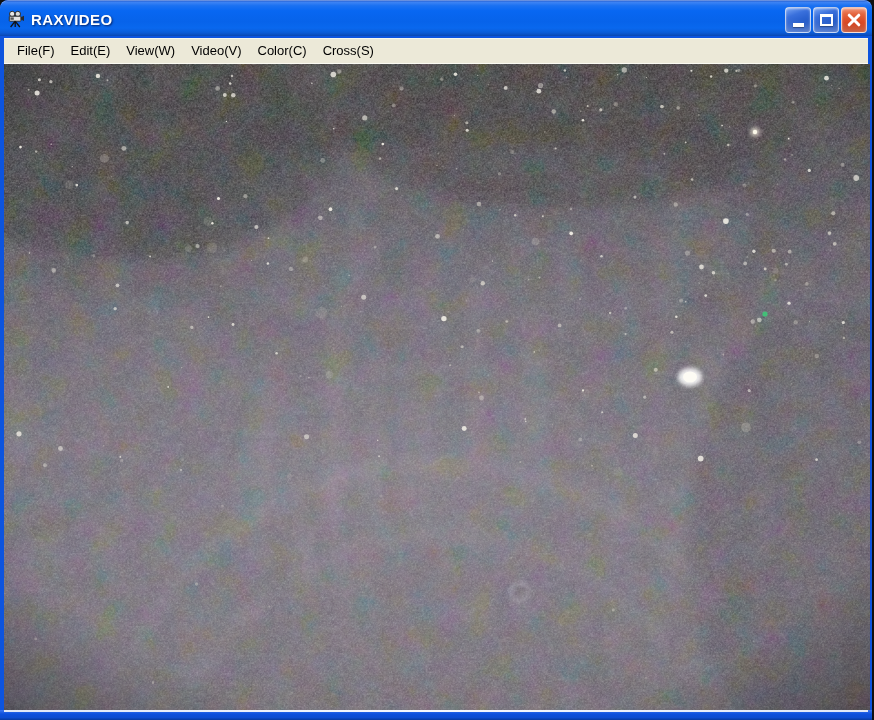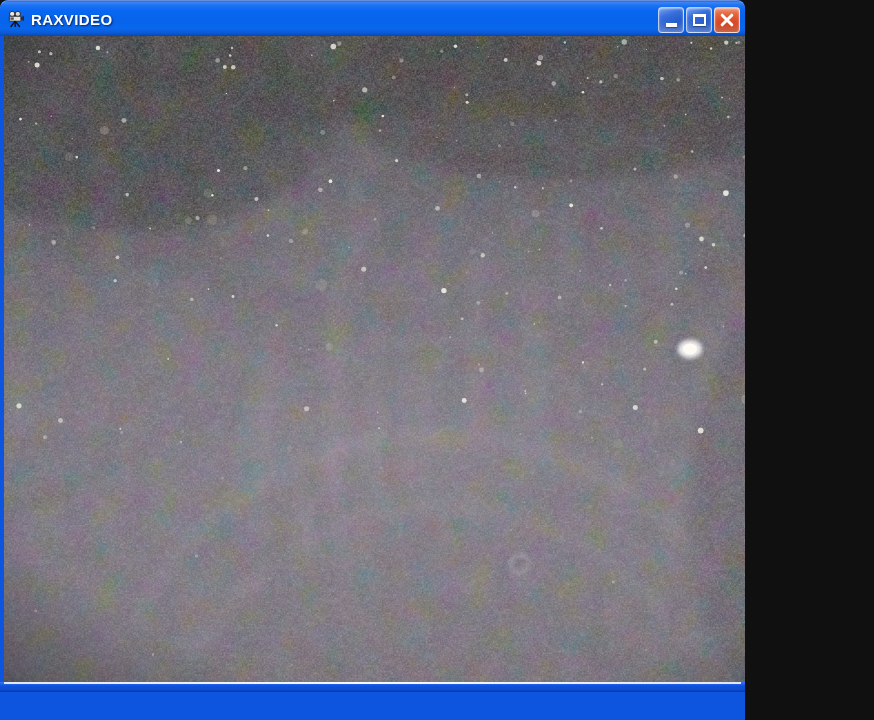--- a/index.html
+++ b/index.html
@@ -1,18 +1,18 @@
 <!DOCTYPE html>
 <html style="--titlebar_blue: #0867F2; --frame_blue: #0D54DE; --menubar_bg: #ECE9D8; --close_red: #D8441F; --button_blue: #2058C8; --video_dark: #2E2C28; --video_mid: #635C67; --speckle_white: #F2EFE6; --bright_blob_white: #FFFFFF; --green_dot: #3EC878;"><head>
 <meta charset="utf-8">
 <style>
   html,body{margin:0;padding:0;width:874px;height:720px;overflow:hidden;background:#101010;}
   *{box-sizing:border-box;}
   .window{
-    position:relative;width:745px;height:720px;
+    position:relative;width:872px;height:720px;
     border-radius:8px 8px 0 0;overflow:hidden;
     background:var(--frame_blue,#0d54de);
     font-family:"Liberation Sans",sans-serif;
   }
   
   .titlebar{
     height:36px;display:flex;align-items:center;
     padding:2px 5px 0 7px;border-radius:8px 8px 0 0;
     background:linear-gradient(180deg,
       #2257c8 0%, #3b82f4 7%, #1a71f2 16%, #0867f2 30%,
@@ -84,20 +84,28 @@
       <button class="wbtn red">
         <span class="glyph-x">
           <svg viewBox="0 0 16 16" width="16" height="16">
             <path d="M3.2 3.2 L12.8 12.8 M12.8 3.2 L3.2 12.8" stroke="#fff" stroke-width="3" stroke-linecap="round"></path>
           </svg>
         </span>
       </button>
     </div>
   </div>
 
+  <div class="menubar">
+    <span class="mi">File(F)</span>
+    <span class="mi">Edit(E)</span>
+    <span class="mi">View(W)</span>
+    <span class="mi">Video(V)</span>
+    <span class="mi">Color(C)</span>
+    <span class="mi">Cross(S)</span>
+  </div>
 
   <div class="video">
     <svg id="video-svg" viewBox="0 0 866 646" preserveAspectRatio="none">
       <defs>
         <linearGradient id="base" x1="0" y1="0" x2="0" y2="1">
           <stop offset="0" stop-color="#292723"></stop>
           <stop offset="0.16" stop-color="#35313a"></stop>
           <stop offset="0.40" stop-color="#564f5a"></stop>
           <stop offset="0.60" stop-color="#645c68"></stop>
           <stop offset="0.84" stop-color="#5d5560"></stop>

